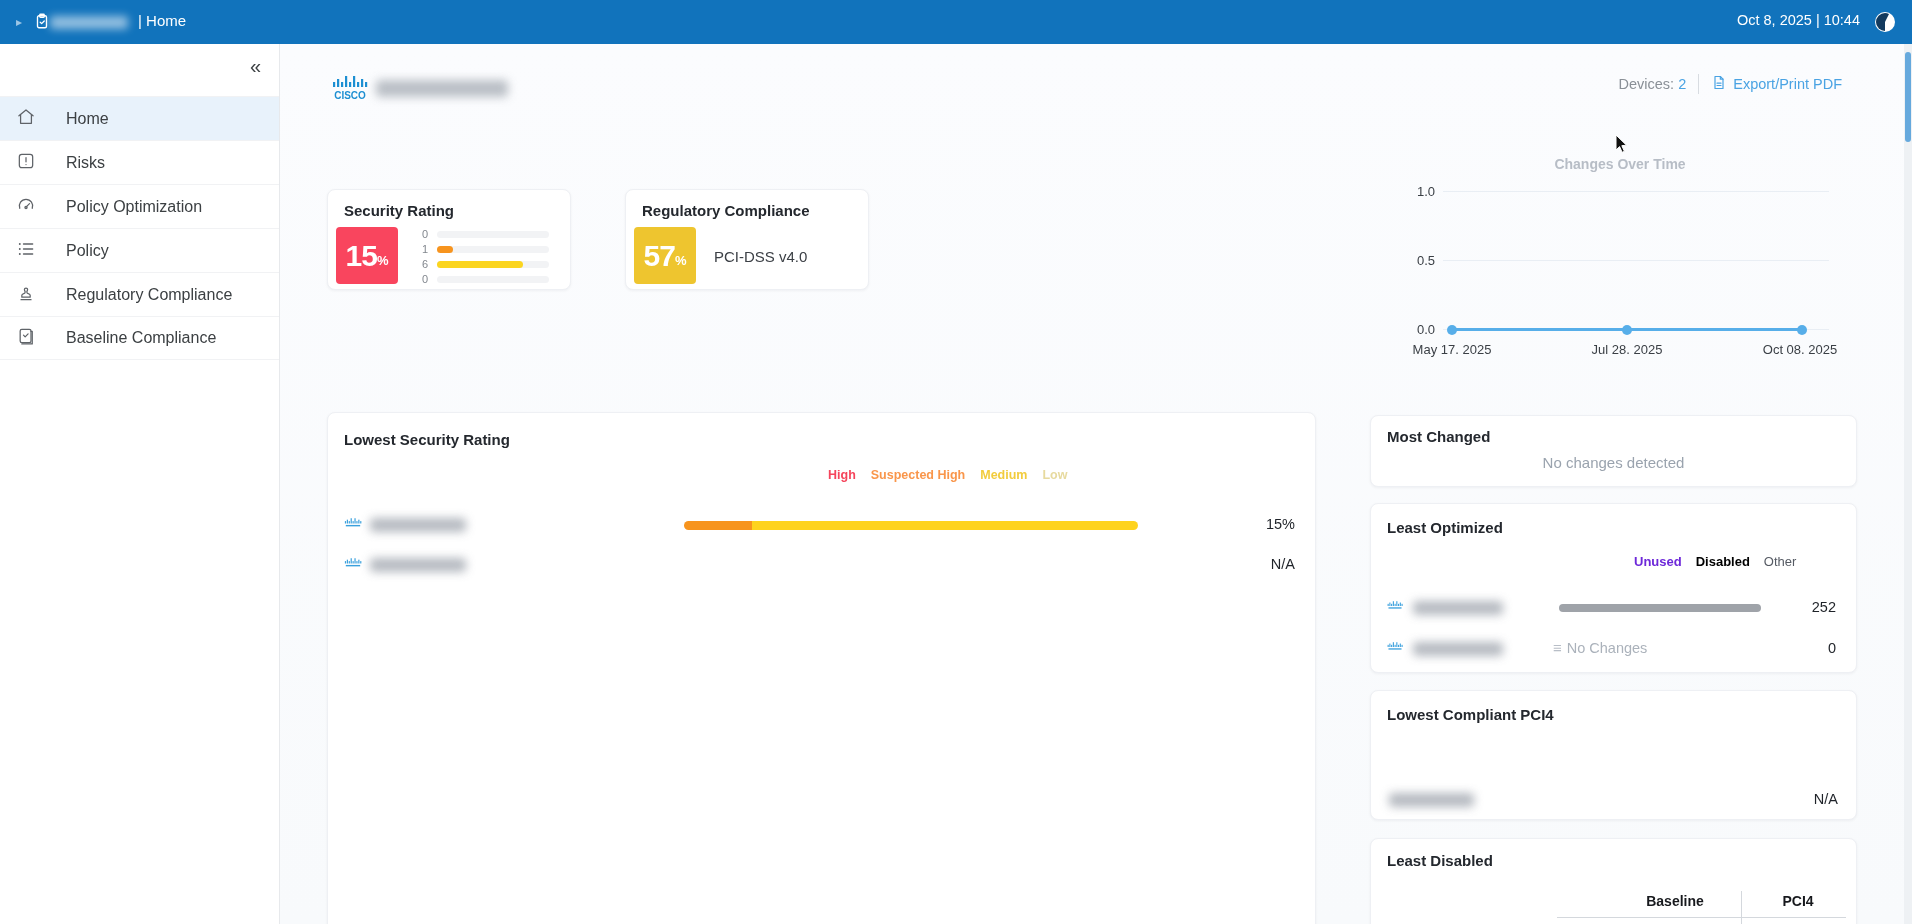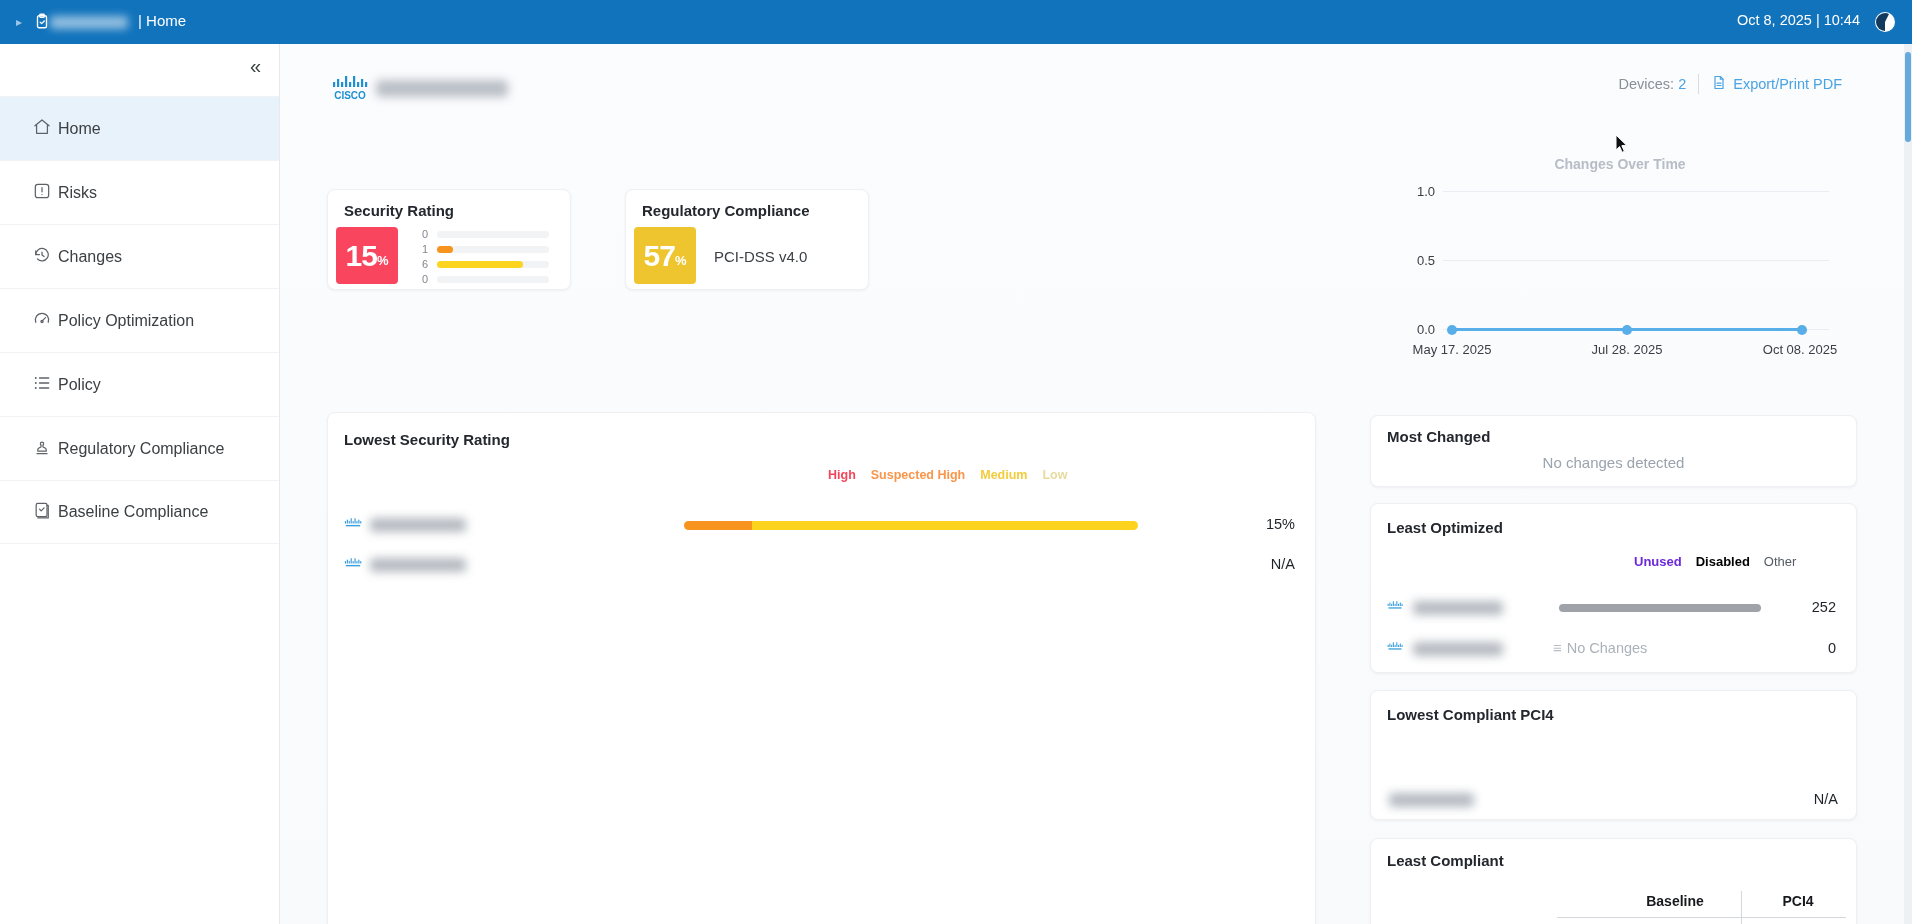--- a/index.html
+++ b/index.html
@@ -19,21 +19,21 @@
 
   
   .scrollbar { position:absolute; right:0; top:44px; width:8px; height:880px; background:#eef1f4; z-index:25; }
   .scroll-thumb { position:absolute; left:1px; top:8px; width:6px; height:90px; background:#66a9dd; border-radius:3px; }
 
   
   .sidebar { position:absolute; left:0; top:44px; width:280px; height:880px; background:#fff;
     border-right:1px solid #e7e9ec; z-index:20; }
   .collapse-btn { position:absolute; right:18px; top:12px; font-size:20px; color:#3c4043; cursor:pointer; line-height:20px; }
   .nav { position:absolute; left:0; top:52px; width:100%; list-style:none; }
-  .nav li { height:64px; display:flex; align-items:center; gap:6px; padding-left:32px;
+  .nav li { height:44px; display:flex; align-items:center; gap:30px; padding-left:16px;
     border-top:1px solid #f1f2f4; cursor:pointer; }
   .nav li:last-child { border-bottom:1px solid #f1f2f4; }
   .nav li.active { background:#e8f2fb; }
   .nav li .lbl { font-size:16px; color:#3c4043; }
   .nav li svg { flex:0 0 auto; }
 
   
   .main { position:absolute; left:280px; top:44px; width:1624px; height:880px;
     background:linear-gradient(180deg,#fbfcfe 0%,#f8fafc 100%); }
 
@@ -170,29 +170,20 @@
       <span class="lbl">Home</span>
     </li>
     <li>
       <span>
         <svg width="20" height="20" viewBox="0 0 24 24" fill="none" stroke="#5f6368" stroke-width="1.5" stroke-linecap="round" stroke-linejoin="round">
           <rect x="4" y="4" width="16" height="16" rx="3"></rect>
             <path d="M12 8v5"></path>
             <path d="M12 16.2v.1"></path>
         </svg></span>
       <span class="lbl">Risks</span>
-    </li>
-    <li>
-      <span>
-        <svg width="20" height="20" viewBox="0 0 24 24" fill="none" stroke="#5f6368" stroke-width="1.5" stroke-linecap="round" stroke-linejoin="round">
-          <path d="M4.5 11.5a7.5 7.5 0 1 1 2 5.2"></path>
-            <path d="M4.5 7v4.5H9"></path>
-            <path d="M12 8.5V12l2.5 1.8"></path>
-        </svg></span>
-      <span class="lbl">Changes</span>
     </li>
     <li>
       <span>
         <svg width="20" height="20" viewBox="0 0 24 24" fill="none" stroke="#5f6368" stroke-width="1.5" stroke-linecap="round" stroke-linejoin="round">
           <path d="M4.5 16a8 8 0 1 1 15 0"></path>
             <path d="M12 14.5l4.2-4.2"></path>
             <circle cx="12" cy="15" r="1.3"></circle>
         </svg></span>
       <span class="lbl">Policy Optimization</span>
     </li>
@@ -439,21 +430,21 @@
 
   <div class="card rc lp">
     <div class="card-title">Lowest Compliant PCI4</div>
     <div class="dev-row" style="top:97px">
       <span class="dev-blob" style="width:85px"></span>
       <span class="row-val" style="right:18px">N/A</span>
     </div>
   </div>
 
   <div class="card rc lc">
-    <div class="card-title">Least Compliant</div>
+    <div class="card-title">Least Disabled</div>
     <div class="lc-head baseline">Baseline</div>
     <div class="lc-head pci4">PCI4</div>
     <div class="lc-underline"></div>
     <div class="lc-vdiv"></div>
 
   </div>
 
 </div>
 
 </body></html>

